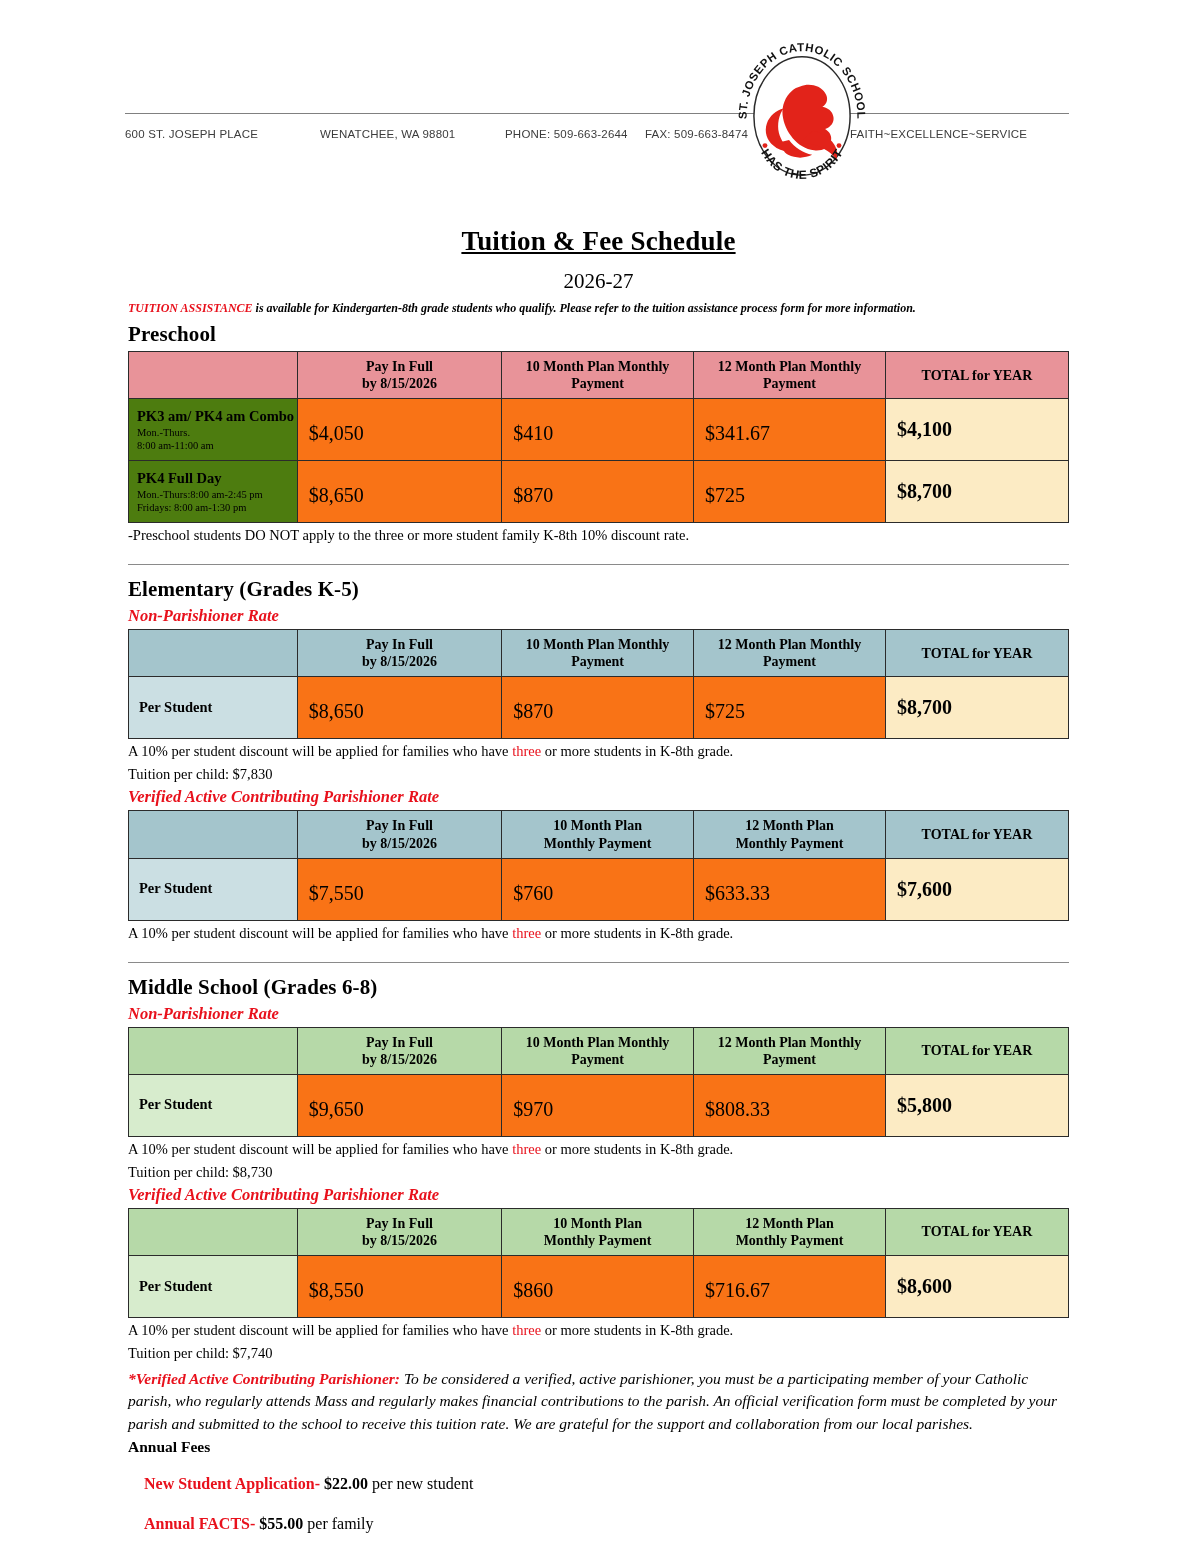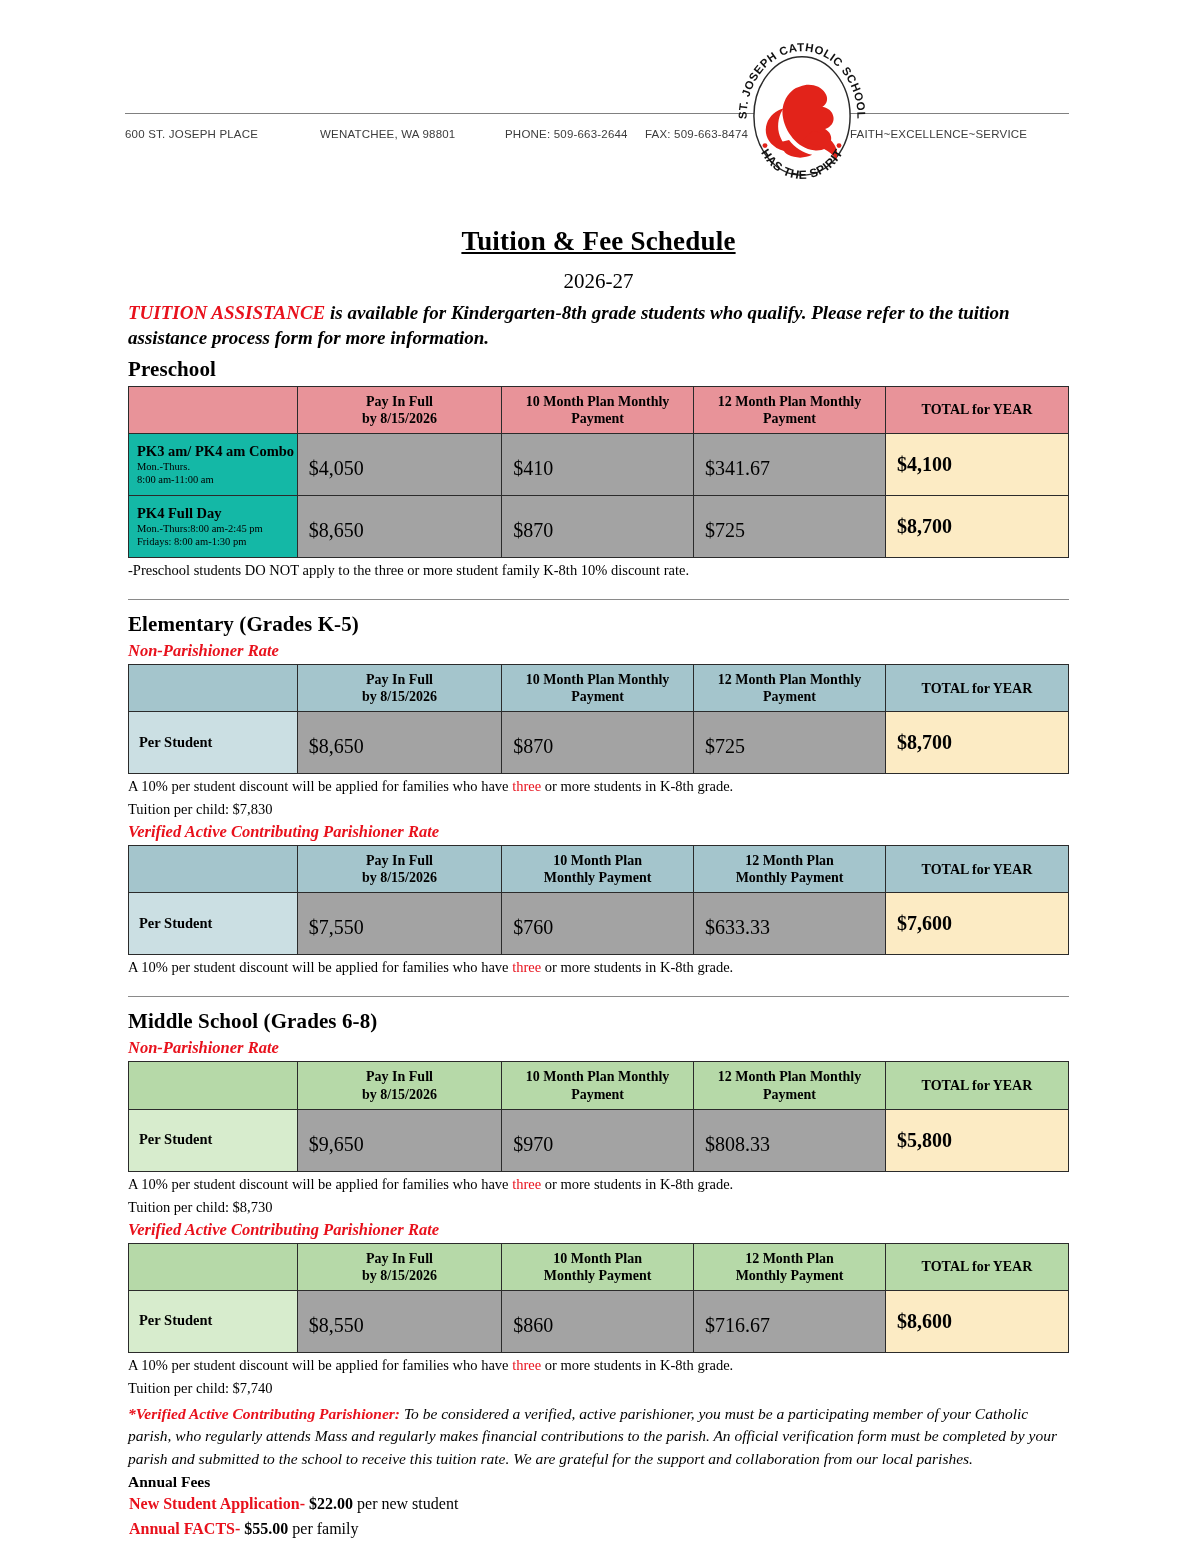--- a/index.html
+++ b/index.html
@@ -50,21 +50,21 @@
     text-decoration: underline;
     margin: 26px 0 12px 0;
     letter-spacing: 0.2px;
   }
   .doc-year {
     text-align: center;
     font-size: 21px;
     margin: 6px 0 6px 0;
   }
   .intro {
-    font-size: 19px;
+    font-size: 12px;
     font-style: italic;
     font-weight: bold;
     line-height: 1.34;
     margin: 0 0 2px 0;
   }
   .intro .red { color: #e8111c; }
 
   .section-head {
     font-size: 21px;
     font-weight: bold;
@@ -100,21 +100,21 @@
     text-align: center;
     font-size: 14px;
     font-weight: bold;
     line-height: 1.22;
     padding: 6px 4px;
   }
   .hdr td.blank { padding: 0; }
 
   .row td { height: 62px; }
   .row td.val {
-    background: #a3a3a3;
+    background: #f97316;
     font-size: 20px;
     padding: 8px 0 0 11px;
   }
   .row td.total {
     background: #FCEBC4;
     font-size: 20px;
     font-weight: bold;
     padding: 0 0 0 11px;
   }
   .row td.lbl {
@@ -125,21 +125,21 @@
   }
   .row td.lbl .sub {
     font-weight: normal;
     font-size: 10.5px;
     line-height: 1.24;
     display: block;
   }
 
   
   .pink   .hdr td { background: #E89399; }
-  .pink   .row td.lbl { background: #14b8a6; padding-left: 8px; }
+  .pink   .row td.lbl { background: #4d7c0f; padding-left: 8px; }
   .teal   .hdr td { background: #A4C5CC; }
   .teal   .row td.lbl { background: #CBDFE3; }
   .green  .hdr td { background: #B6D9A8; }
   .green  .row td.lbl { background: #D7ECCD; }
 
   .note {
     font-size: 14.5px;
     line-height: 1.45;
     margin: 2px 0 0 0;
   }
@@ -163,21 +163,21 @@
   }
 
   .fees-title {
     font-size: 15.5px;
     font-weight: bold;
     margin: 3px 0 0 0;
   }
   .fee-line {
     font-size: 16px;
     line-height: 1.48;
-    margin: 1px;
+    margin: 16px;
   }
   .fee-line .redb { color: #e8111c; font-weight: bold; }
   .fee-line b { font-weight: bold; }
 </style>
 </head>
 <body>
 
 <div class="page">
 
   <div class="letterhead">

